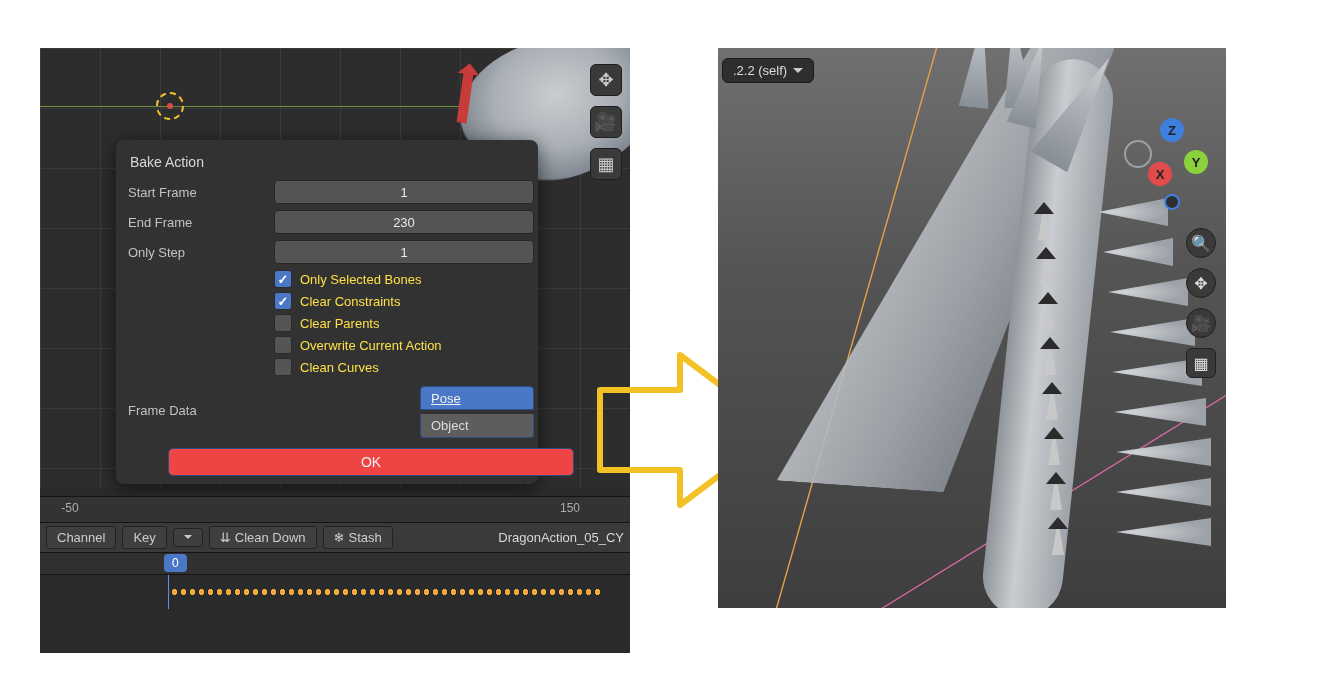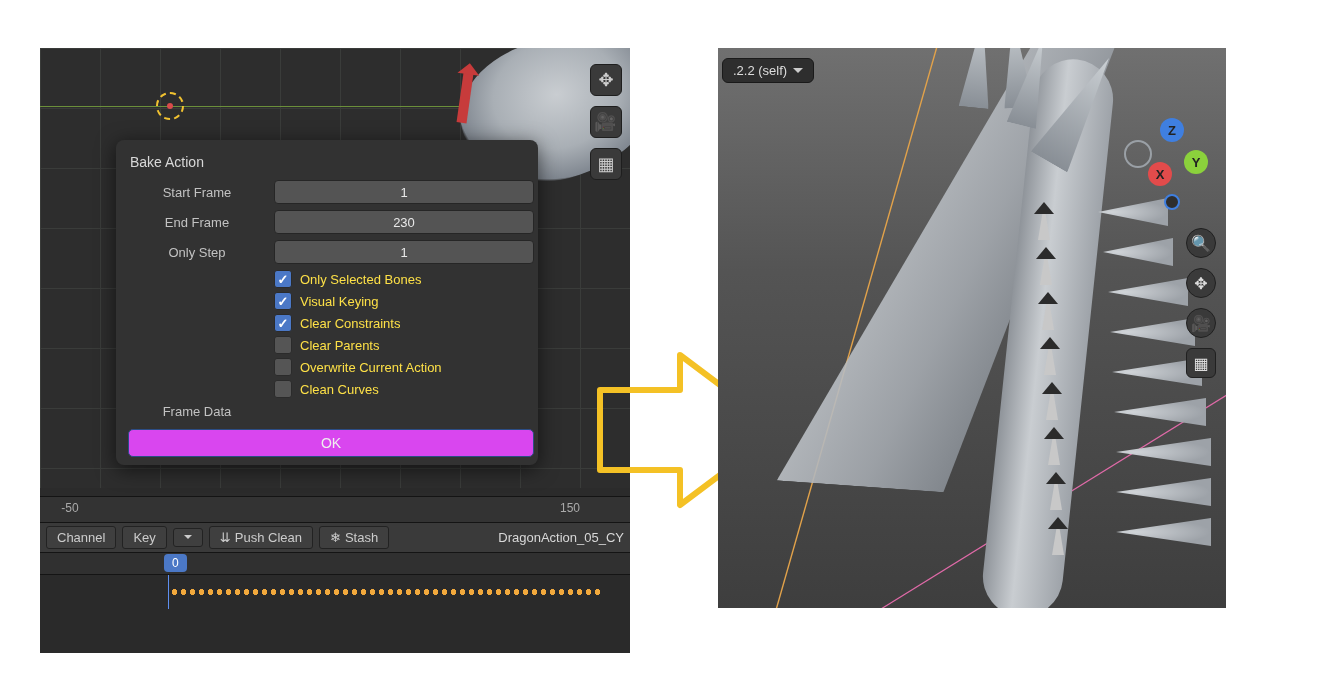--- a/index.html
+++ b/index.html
@@ -48,21 +48,21 @@
   }
 
   
   .bake-panel {
     position:absolute; left:76px; top:92px; width:422px;
     background:#323232; border-radius:8px; box-shadow:0 4px 20px rgba(0,0,0,.6);
     padding:12px 4px 8px 12px; color:#d4d4d4; font-size:14px;
   }
   .bake-title { font-size:14px; color:#d8d8d8; padding:2px 0 10px 2px; }
   .row { display:flex; align-items:center; gap:8px; margin-bottom:6px; }
-  .row-label { width:138px; text-align:center; color:#c2c2c2; font-size:13px; }
+  .row-label { width:138px; text-align:left; color:#c2c2c2; font-size:13px; }
   .num-field {
     flex:1; height:24px; background:#545454; border-radius:4px;
     display:flex; align-items:center; justify-content:center;
     color:#e8e8e8; font-size:13px; border:1px solid #262626;
   }
   .chk-row { display:flex; align-items:center; gap:8px; margin:4px 0 4px 146px; }
   .chk {
     width:18px; height:18px; border-radius:3px; background:#555; border:1px solid #2b2b2b;
     display:flex; align-items:center; justify-content:center;
   }
@@ -73,22 +73,23 @@
     margin-left:146px; flex:1; height:24px; border-radius:4px 4px 0 0;
     background:#4b78c6; color:#efefef; font-size:13px; display:flex; align-items:center; padding:0 10px;
     border:1px solid #2b4d86; margin-top:4px;
   }
   .select-opt.second {
     background:#5d5d5d; border-radius:0 0 4px 4px; border-top:none; color:#dcdcdc;
   }
   .select-opt .ul { text-decoration: underline; }
   .ok-btn {
     margin-top:10px; height:28px; width:100%;
-    background:#d946ef; border-radius:5px; color:#efefef; font-size:14px;
+    background:#ef4444; border-radius:5px; color:#efefef; font-size:14px;
     display:flex; align-items:center; justify-content:center; border:1px solid #2b4d86;
+    margin-left: 40px;
   }
 
   
   .timeline {
     position:absolute; left:0; bottom:0; right:0;
     background:#2a2a2a; border-top:1px solid #141414;
   }
   .ruler-top {
     height:26px; background:#333; border-bottom:1px solid #141414;
     position:relative; color:#aaa; font-size:12px;
@@ -244,41 +245,45 @@
       <div class="row-label">Only Step</div>
       <div class="num-field">1</div>
     </div>
 
     <div class="chk-row">
       <div class="chk on"></div>
       <div class="chk-label">Only Selected Bones</div>
     </div>
     <div class="chk-row">
       <div class="chk on"></div>
-      <div class="chk-label">Visual Keying</div>
-    </div>
-    <div class="chk-row">
-      <div class="chk on"></div>
       <div class="chk-label">Clear Constraints</div>
     </div>
     <div class="chk-row">
       <div class="chk"></div>
       <div class="chk-label">Clear Parents</div>
     </div>
     <div class="chk-row">
       <div class="chk"></div>
       <div class="chk-label">Overwrite Current Action</div>
     </div>
     <div class="chk-row">
       <div class="chk"></div>
       <div class="chk-label">Clean Curves</div>
     </div>
 
     <div class="row" style="margin-top:6px;">
       <div class="row-label">Frame Data</div>
+      <div style="flex:1;">
+        <div class="select-opt">
+            <span class="ul">Pose</span>
+          </div>
+        <div class="select-opt second">
+            <span>Object</span>
+          </div>
+      </div>
     </div>
 
     <div class="ok-btn">OK</div>
   </div>
 
   <div class="timeline">
     <div class="ruler-top">
       <span class="tick" style="left:30px">-50</span>
       <span class="tick" style="left:530px">150</span>
     </div>
@@ -287,21 +292,21 @@
           <span>Channel</span>
         </div>
       <div class="tb-dd">
           <span>Key</span>
         </div>
       <div class="tb-dd">
           <span class="tri-down"></span>
         </div>
       <div class="tb-btn">
           <span>⇊</span>
-          <span>Push Clean</span>
+          <span>Clean Down</span>
         </div>
       <div class="tb-btn">
           <span>❄</span>
           <span>Stash</span>
         </div>
       <div class="tb-gap"></div>
       <div class="action-name">DragonAction_05_CY</div>
     </div>
     <div class="ruler2">
       <div class="cur-badge">0</div>

